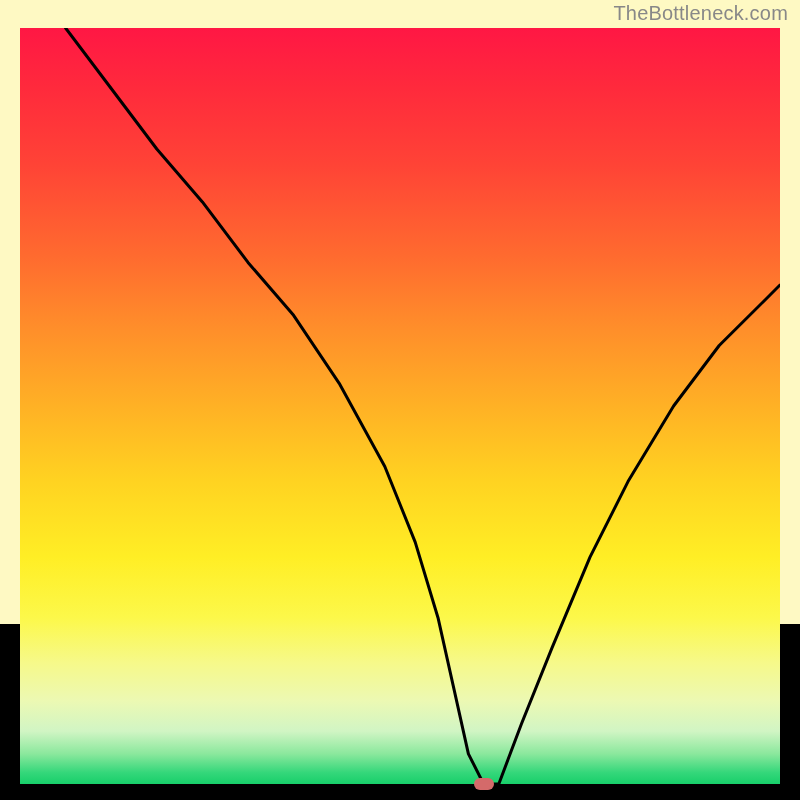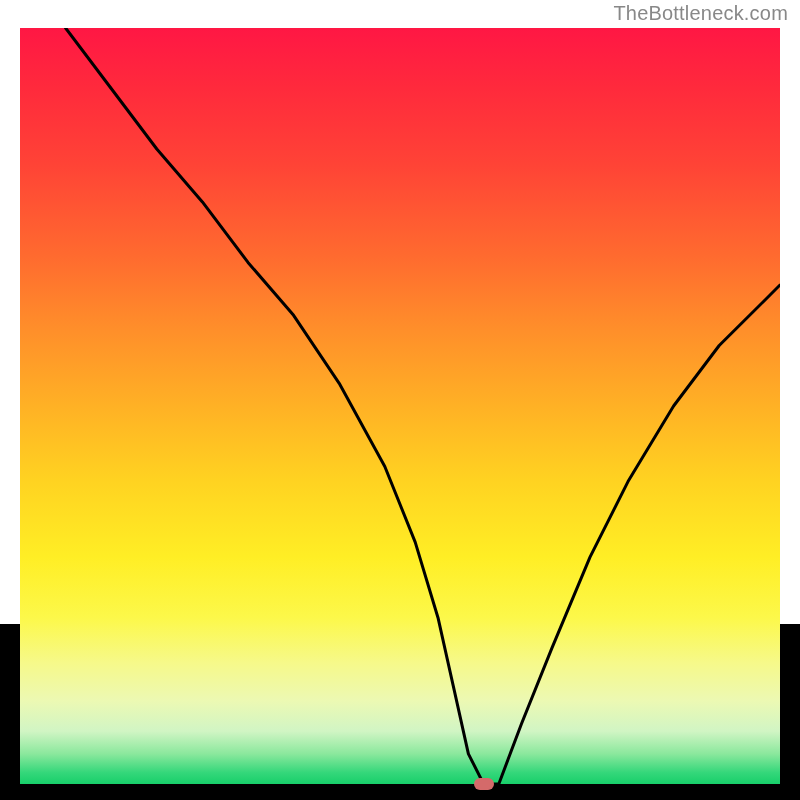--- a/index.html
+++ b/index.html
@@ -8,21 +8,21 @@
     width: 800px;
     height: 800px;
     background: #000;
     overflow: hidden;
     font-family: Arial, Helvetica, sans-serif;
   }
   .frame {
     position: relative;
     width: 800px;
     height: 624px;
-    background: #ffffff;
+    background: #fef9c3;
   }
   .watermark {
     position: absolute;
     top: 2px;
     right: 12px;
     color: #888;
     font-size: 20px;
     font-weight: 500;
     letter-spacing: 0.2px;
   }

